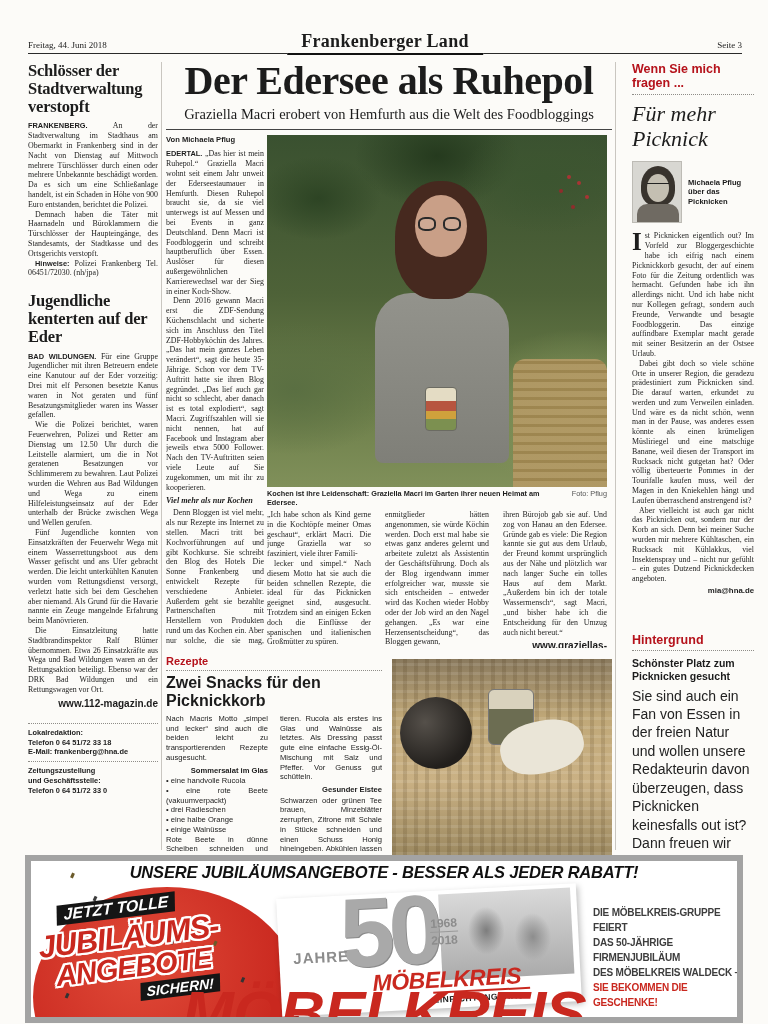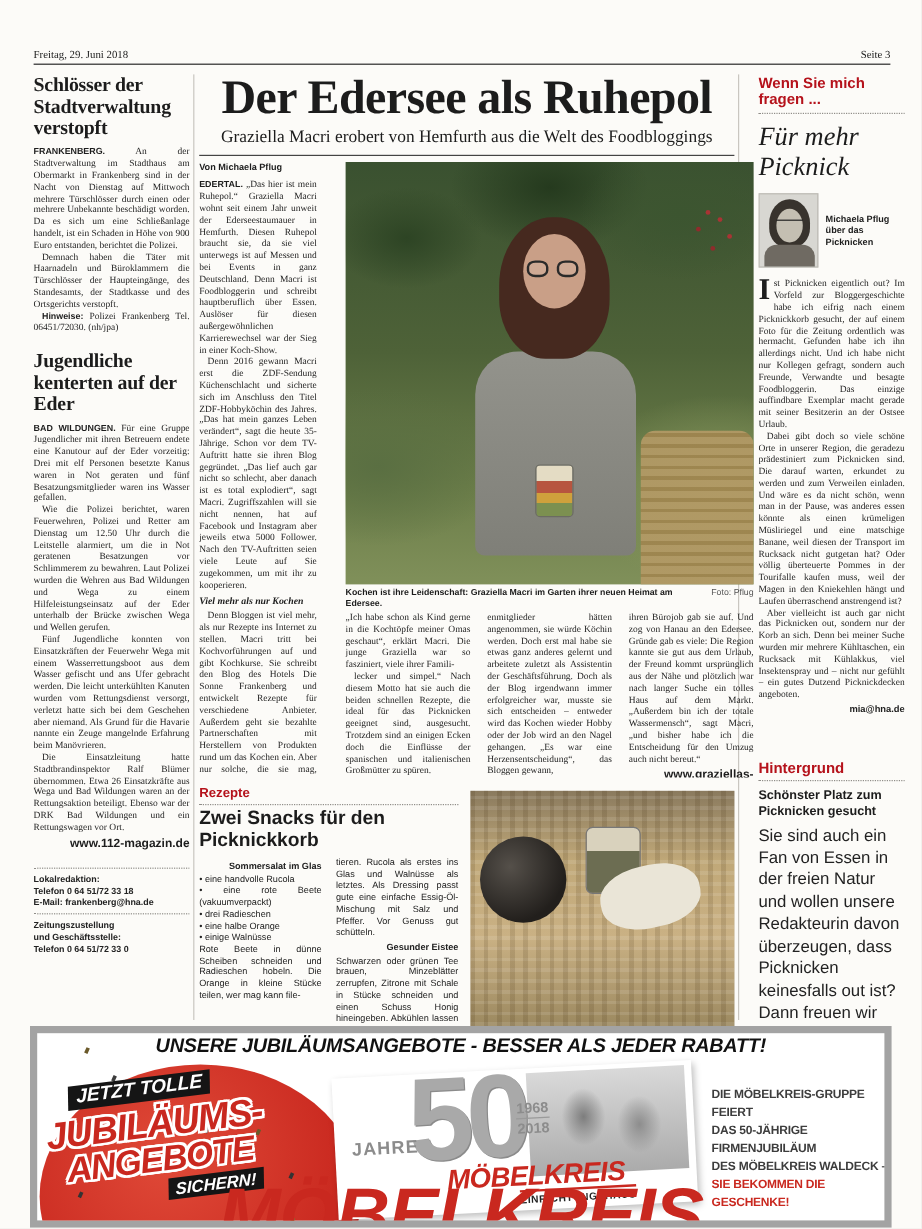--- a/index.html
+++ b/index.html
@@ -25,21 +25,21 @@
   
   .col-left { position:absolute; left:28px; top:62px; width:130px; height:790px; overflow:hidden; }
   .art-title { font-size:16.5px; font-weight:bold; line-height:1.08; margin-bottom:6px; letter-spacing:-.2px; }
   .mini-link { display:block; text-align:right; font-family:"Liberation Sans", sans-serif; font-weight:bold; font-size:10px; margin-top:3px; color:#1d1d1d; text-decoration:none; }
   .contact { margin-top:14px; font-family:"Liberation Sans", sans-serif; font-size:7.4px; font-weight:bold; line-height:1.35; color:#222; }
   .contact .dotted { margin:4px 0; }
   
   .col-main { position:absolute; left:166px; top:60px; width:446px; }
   .headline { font-size:40px; font-weight:bold; text-align:center; letter-spacing:-.5px; line-height:1.05; }
   .subhead-line { font-size:14.5px; text-align:center; padding:4px 0 6px; border-bottom:1px solid #444; }
-  .article-top { display:flex; gap:24px; margin-top:5px; }
+  .article-top { display:flex; gap:3px; margin-top:5px; }
   .c1 { width:98px; flex:none; height:512px; overflow:hidden; }
   .byline { font-family:"Liberation Sans", sans-serif; font-size:7.6px; font-weight:bold; margin-bottom:5px; }
   .inline-sub { font-weight:bold; font-style:italic; font-size:8.2px; margin:4px 0 2px; text-indent:0 !important; }
   .photo-stack { width:340px; }
   .main-photo { position:relative; width:340px; height:352px; overflow:hidden;
     background:
       radial-gradient(90px 60px at 15% 18%, #2d4424 0%, rgba(0,0,0,0) 70%),
       radial-gradient(120px 80px at 82% 12%, #3c5530 0%, rgba(0,0,0,0) 70%),
       radial-gradient(110px 70px at 50% 6%, #253a1e 0%, rgba(0,0,0,0) 75%),
       radial-gradient(150px 95px at 8% 72%, #5a6f42 0%, rgba(0,0,0,0) 70%),
@@ -124,21 +124,22 @@
   .ad-right { position:absolute; left:562px; top:44px; width:150px; font-family:"Liberation Sans", sans-serif; font-weight:bold; font-size:10px; line-height:1.5; color:#3d3d3d; letter-spacing:-.2px; }
   .ad-right .rl { color:#c9281f; }
   .ad-giant { position:absolute; left:0; top:116px; width:100%; text-align:center; font-family:"Liberation Sans", sans-serif; font-weight:900; font-style:italic; font-size:62px; color:#c9281f; letter-spacing:-1px; white-space:nowrap; }
 </style>
 </head>
 <body>
 
 <div class="page">
 
   <div class="header">
-    <span class="hdr-date">Freitag, 29. Juni 2018</span>
+    <span class="hdr-date">Freitag, 44. Juni 2018</span>
+    <span class="masthead">Frankenberger Land</span>
     <span class="hdr-page">Seite 3</span>
   </div>
 
   <div class="vr" style="left:161px;"></div>
   <div class="vr" style="left:615px;"></div>
 
   <div class="col-left">
     <div>
       <div class="art-title">Schlösser der Stadtverwaltung verstopft</div>
       <div class="bt">
@@ -214,20 +215,21 @@
       </div>
     </div>
 
     <div class="rez-row">
       <div class="rez">
         <div class="rez-head red">Rezepte</div>
         <div class="dotted"></div>
         <div class="rez-title">Zwei Snacks für den Picknickkorb</div>
         <div class="rez-cols">
           <div class="rez-col">
+            <p>Nach Macris Motto „simpel und lecker“ sind auch die beiden leicht zu transportierenden Rezepte ausgesucht.</p>
             <p class="sub">Sommersalat im Glas</p>
             <ul>
               <li>eine handvolle Rucola</li>
               <li>eine rote Beete (vakuumverpackt)</li>
               <li>drei Radieschen</li>
               <li>eine halbe Orange</li>
               <li>einige Walnüsse</li>
             </ul>
             <p>Rote Beete in dünne Scheiben schneiden und Radieschen hobeln. Die Orange in kleine Stücke teilen, wer mag kann file-</p>
           </div>

